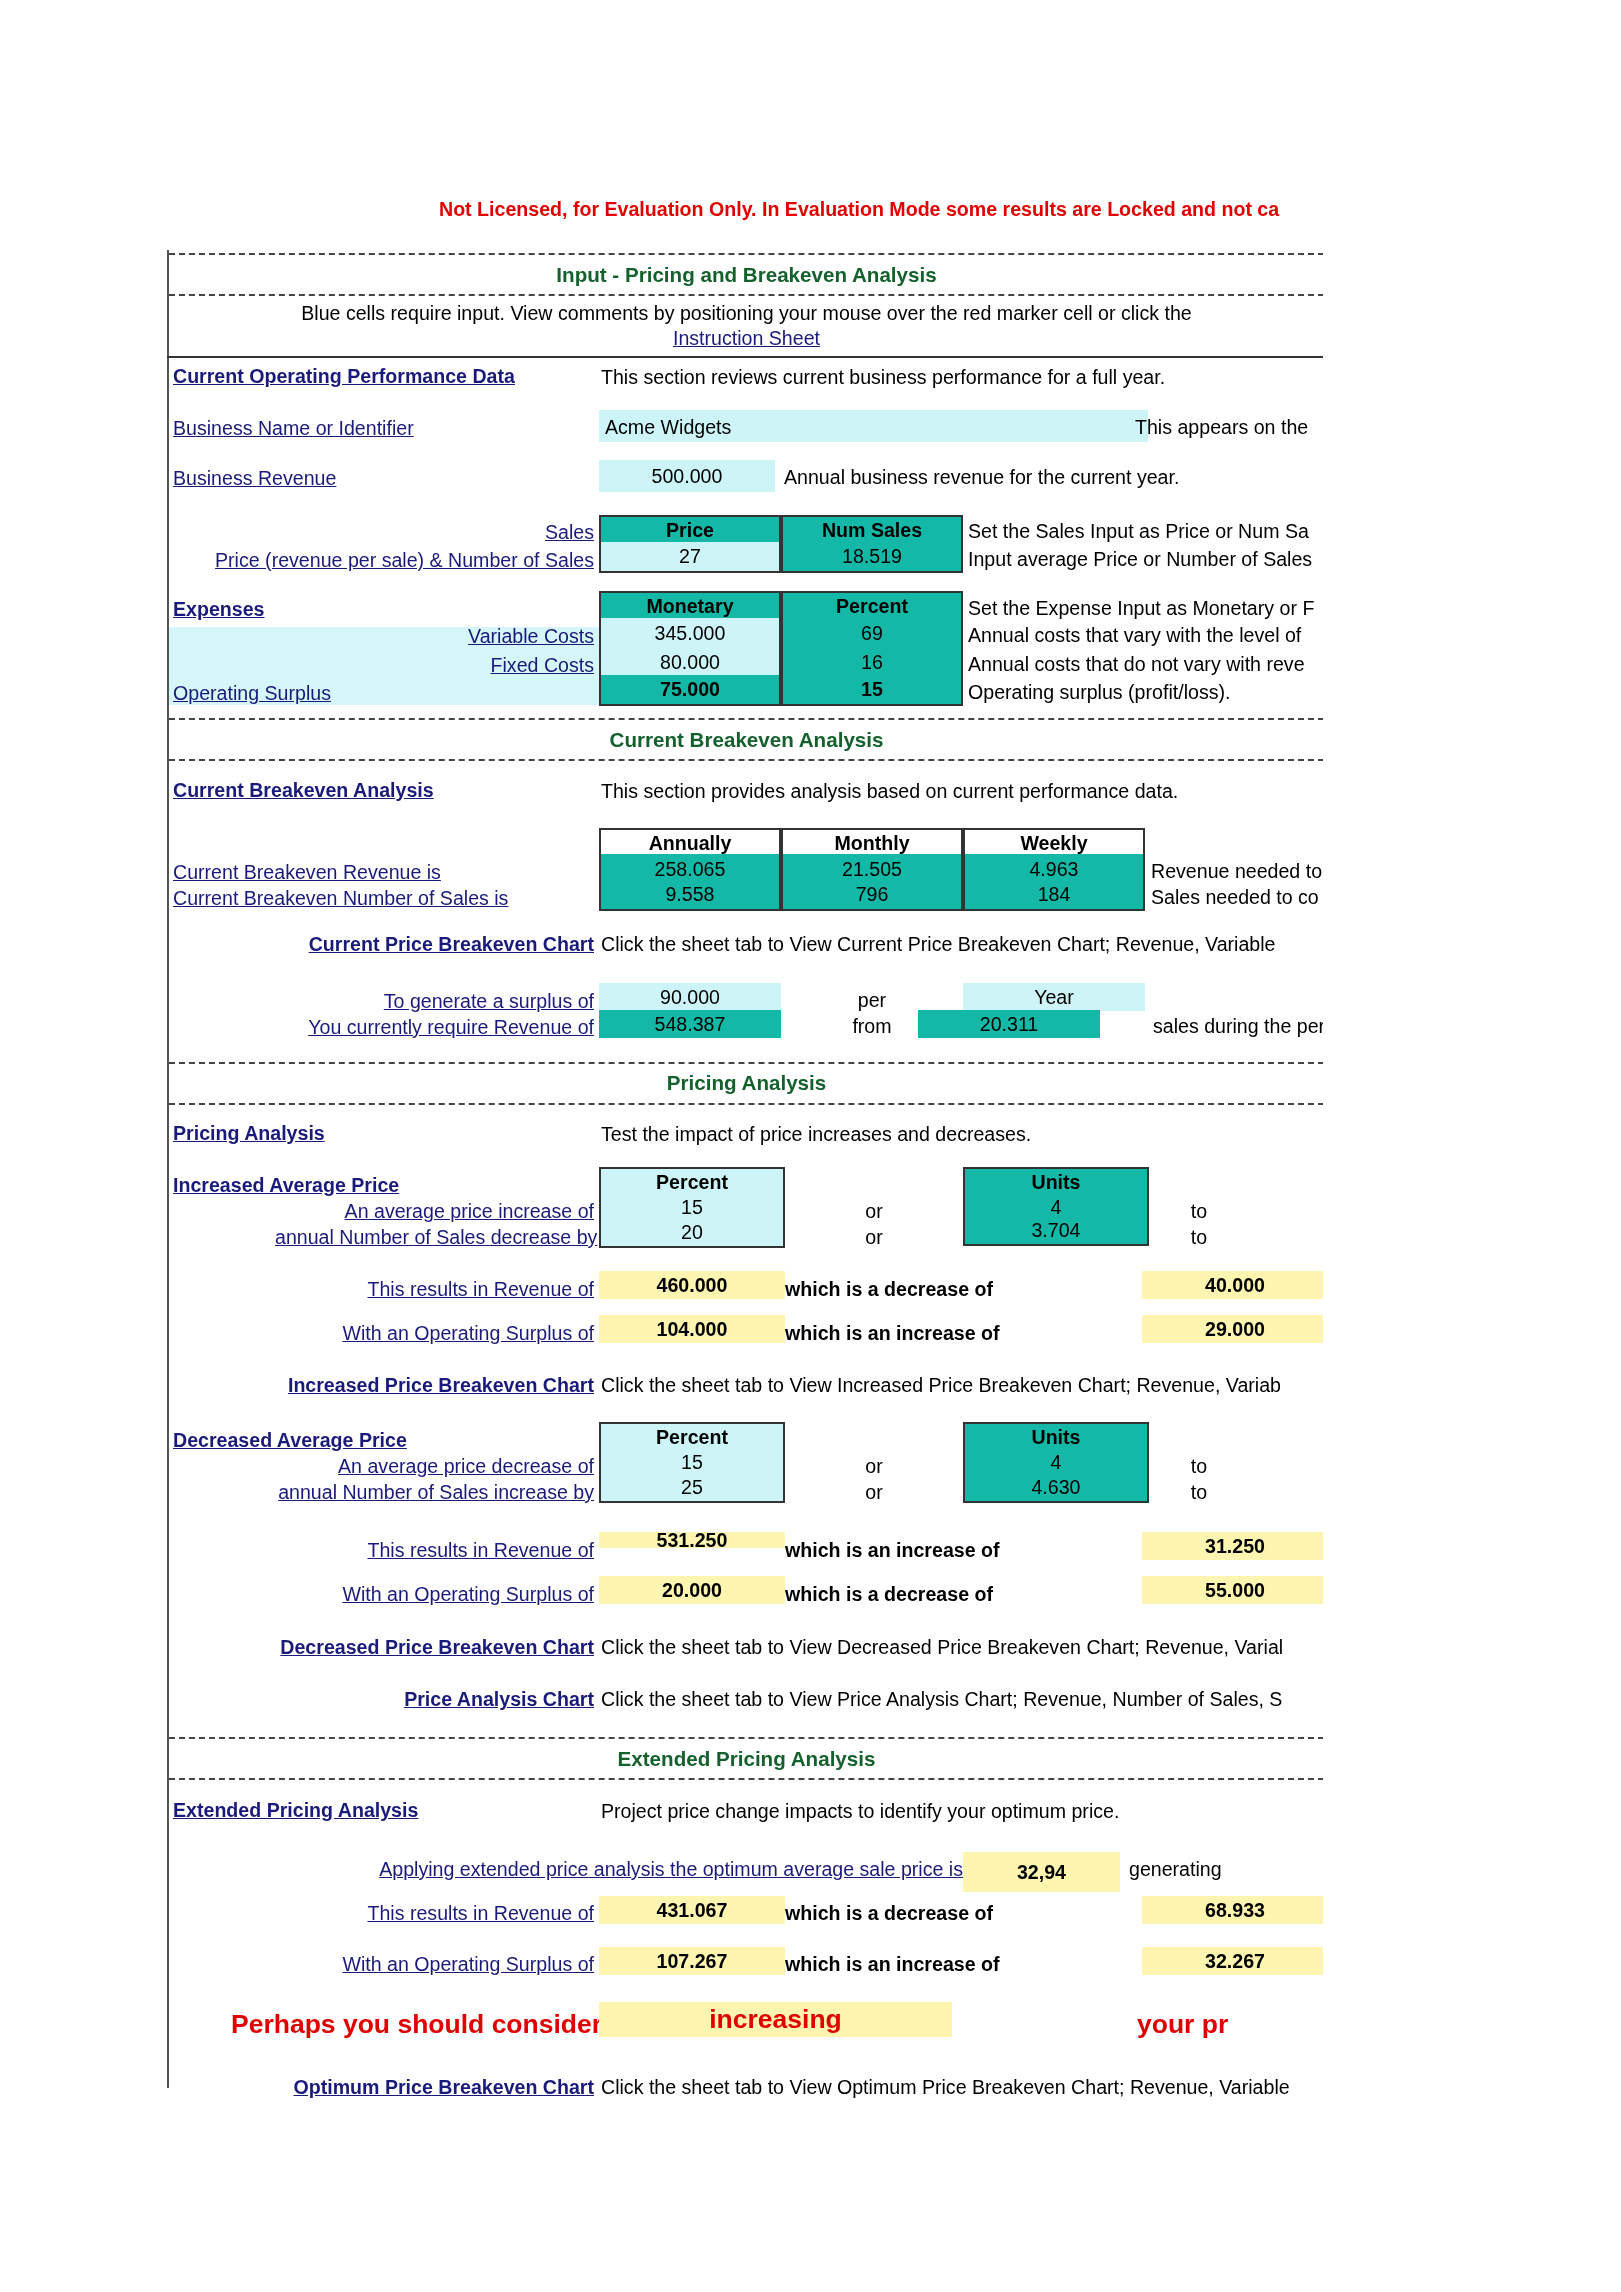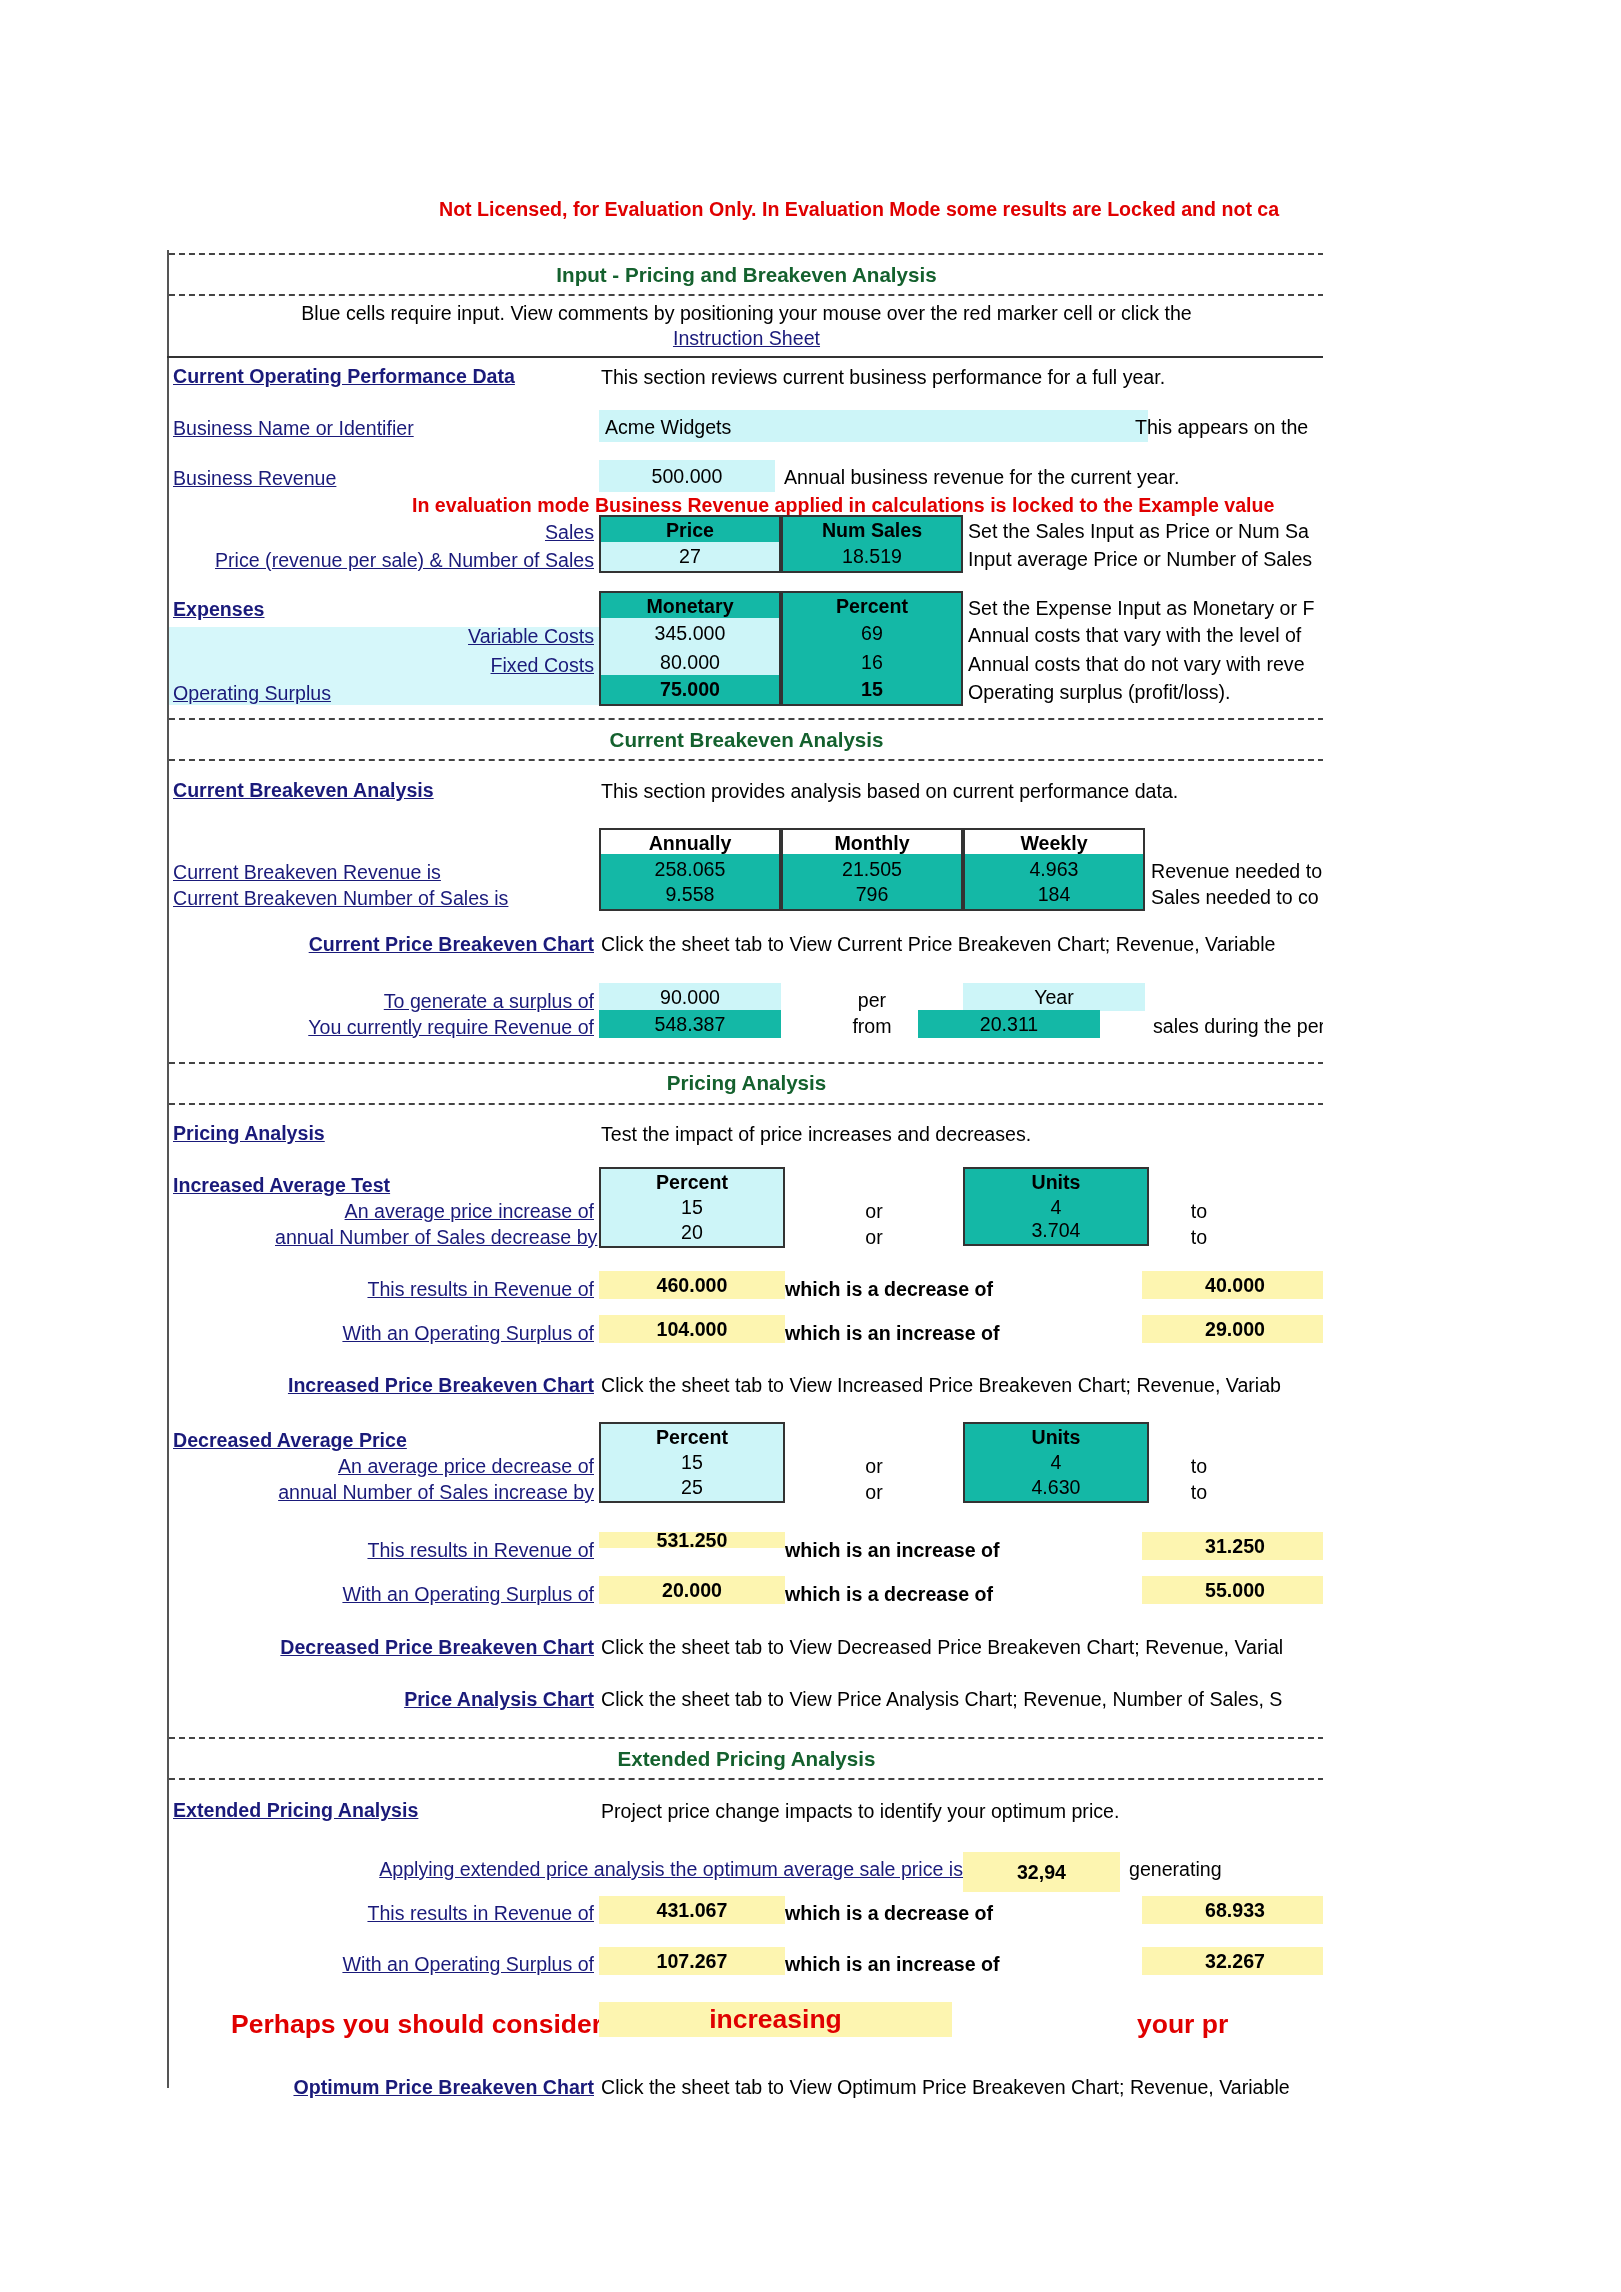--- a/index.html
+++ b/index.html
@@ -89,21 +89,20 @@
 
   <div class="rowtxt link" style="left:173px;top:419px;">Business Name or Identifier</div>
   <div class="bluecell" style="position:absolute;left:599px;top:410px;width:549px;height:32px;"></div>
   <div class="rowtxt" style="left:605px;top:418px;">Acme Widgets</div>
   <div class="rowtxt" style="left:1135px;top:418px;">This appears on the</div>
 
   <div class="rowtxt link" style="left:173px;top:469px;">Business Revenue</div>
   <div class="bluecell valcell" style="left:599px;top:460px;width:176px;height:32px;">500.000</div>
   <div class="rowtxt" style="left:784px;top:468px;">Annual business revenue for the current year.</div>
 
-  <div class="rowtxt b red" style="left:412px;top:496px;">In evaluation mode Business Revenue applied in calculations is locked to the Example value</div>
 
   <div class="rowtxt link rgt" style="left:467px;top:523px;width:127px;">Sales</div>
   <div class="bt-cell bt-head yellowcell" style="left:599px;top:515px;width:182px;height:31px;">Price</div>
   <div class="bt-cell bt-head yellowcell" style="left:781px;top:515px;width:182px;height:31px;">Num Sales</div>
 
   <div class="rowtxt link rgt" style="left:192px;top:551px;width:402px;">Price (revenue per sale) &amp; Number of Sales</div>
   <div class="bt-cell bt-body bt-bot bluecell" style="left:599px;top:542px;width:182px;height:31px;">27</div>
   <div class="bt-cell bt-body bt-bot yellowcell" style="left:781px;top:542px;width:182px;height:31px;">18.519</div>
 
   <div class="rowtxt" style="left:968px;top:522px;">Set the Sales Input as Price or Num Sa</div>
@@ -166,21 +165,21 @@
   <div class="rowtxt ctr" style="left:781px;top:1017px;width:182px;">from</div>
   <div class="yellowcell valcell" style="left:918px;top:1010px;width:182px;height:28px;">20.311</div>
   <div class="rowtxt" style="left:1153px;top:1017px;">sales during the per</div>
 
   <div class="banddash" style="top:1062px;"></div>
   <div class="bandtitle" style="top:1071px;">Pricing Analysis</div>
 
   <div class="rowtxt b link" style="left:173px;top:1124px;">Pricing Analysis</div>
   <div class="rowtxt" style="left:601px;top:1125px;">Test the impact of price increases and decreases.</div>
 
-  <div class="rowtxt b link" style="left:173px;top:1176px;">Increased Average Test</div>
+  <div class="rowtxt b link" style="left:173px;top:1176px;">Increased Average Price</div>
   <div class="bt-cell bt-head bluecell" style="left:599px;top:1167px;width:186px;height:31px;">Percent</div>
   <div class="bt-cell bt-head yellowcell" style="left:963px;top:1167px;width:186px;height:31px;">Units</div>
 
   <div class="rowtxt link rgt" style="left:295px;top:1202px;width:299px;">An average price increase of</div>
   <div class="bt-cell bt-body bluecell" style="left:599px;top:1193px;width:186px;height:29px;">15</div>
   <div class="rowtxt ctr" style="left:785px;top:1202px;width:178px;">or</div>
   <div class="bt-cell bt-body yellowcell" style="left:963px;top:1193px;width:186px;height:29px;">4</div>
   <div class="rowtxt ctr" style="left:1150px;top:1202px;width:98px;">to</div>
 
   <div class="rowtxt link rgt" style="left:275px;top:1228px;width:319px;">annual Number of Sales decrease by</div>

